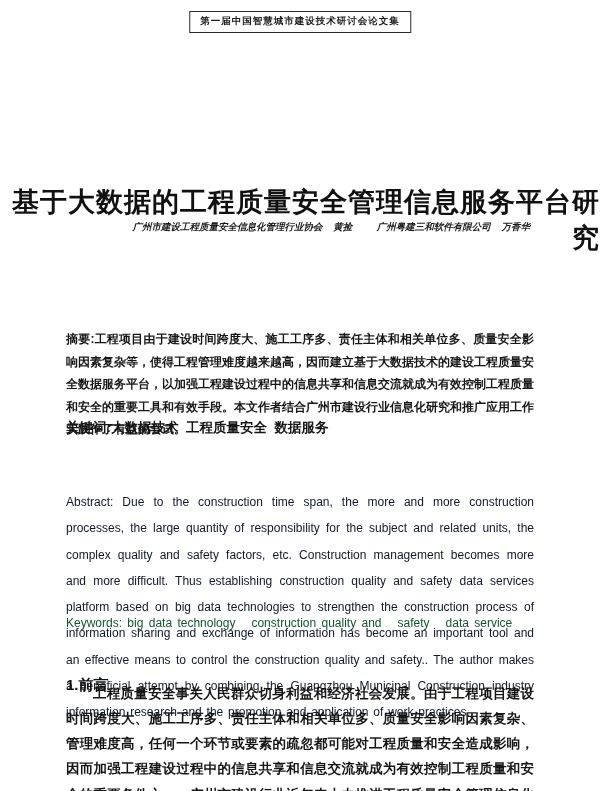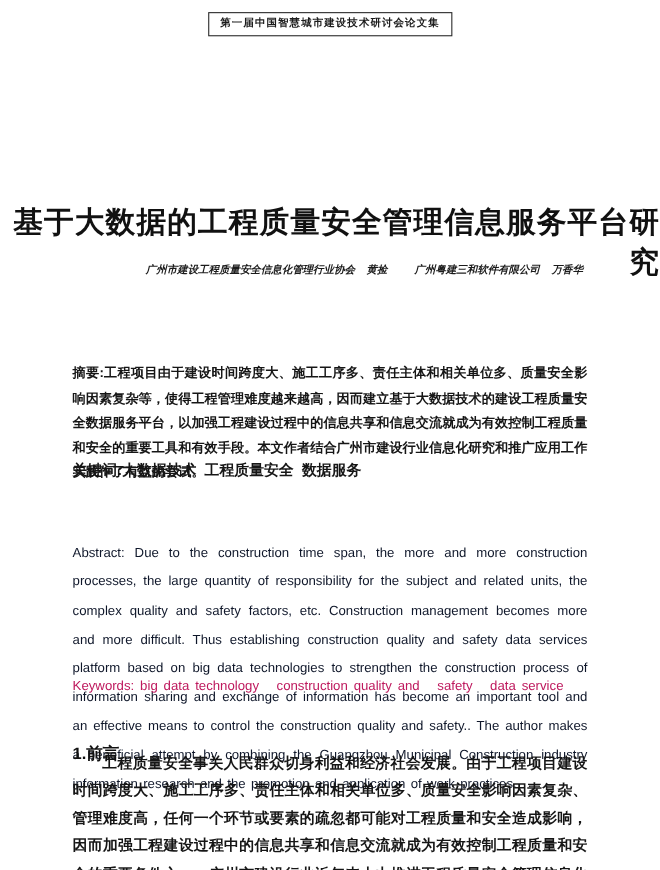--- a/index.html
+++ b/index.html
@@ -13,21 +13,21 @@
     border:1.5px solid #2b2b2b; padding:3px 10px 4px 10px;
     font-size:9.5px; font-weight:bold; white-space:nowrap; letter-spacing:1px;
     background:#ffffff;
   }
   .title {
     position:absolute; top:166px; left:0; width:100%;
     text-align:right; font-size:27px; font-weight:800; letter-spacing:1px;
     color:#111111;
   }
   .authors {
-    position:absolute; top:239px; right:70px;
+    position:absolute; top:221px; right:70px;
     font-size:9.5px; font-weight:bold; font-style:italic; white-space:nowrap;
     color:#1b1b1b;
   }
   .authors .affil { margin-right:8px; }
   .authors .name  { margin-right:22px; }
   .authors .name:last-child { margin-right:0; }
   .abstract-zh {
     position:absolute; top:316px; left:66px; width:468px;
     font-size:12px; line-height:22.6px; font-weight:600;
     text-align:justify; color:#161616;
@@ -36,21 +36,21 @@
     position:absolute; top:405px; left:66px; width:468px;
     font-size:13.5px; font-weight:600; color:#161616; white-space:pre-wrap;
   }
   .abstract-en {
     position:absolute; top:477px; left:66px; width:468px;
     font-size:12px; line-height:26.3px; color:#0f172a;
     text-align:justify; font-weight:500; word-spacing:1.5px;
   }
   .keywords-en {
     position:absolute; top:604px; left:66px; width:468px;
-    font-size:12px; color:#be185d; white-space:pre-wrap; word-spacing:2px;
+    font-size:12px; color:#14532d; white-space:pre-wrap; word-spacing:2px;
   }
   .section-heading {
     position:absolute; top:664px; left:66px;
     font-size:15px; font-weight:800; color:#111111;
   }
   .intro {
     position:absolute; top:667px; left:66px; width:468px;
     font-size:13.5px; line-height:25.3px; font-weight:600;
     text-align:justify; text-indent:2em; color:#161616;
   }

